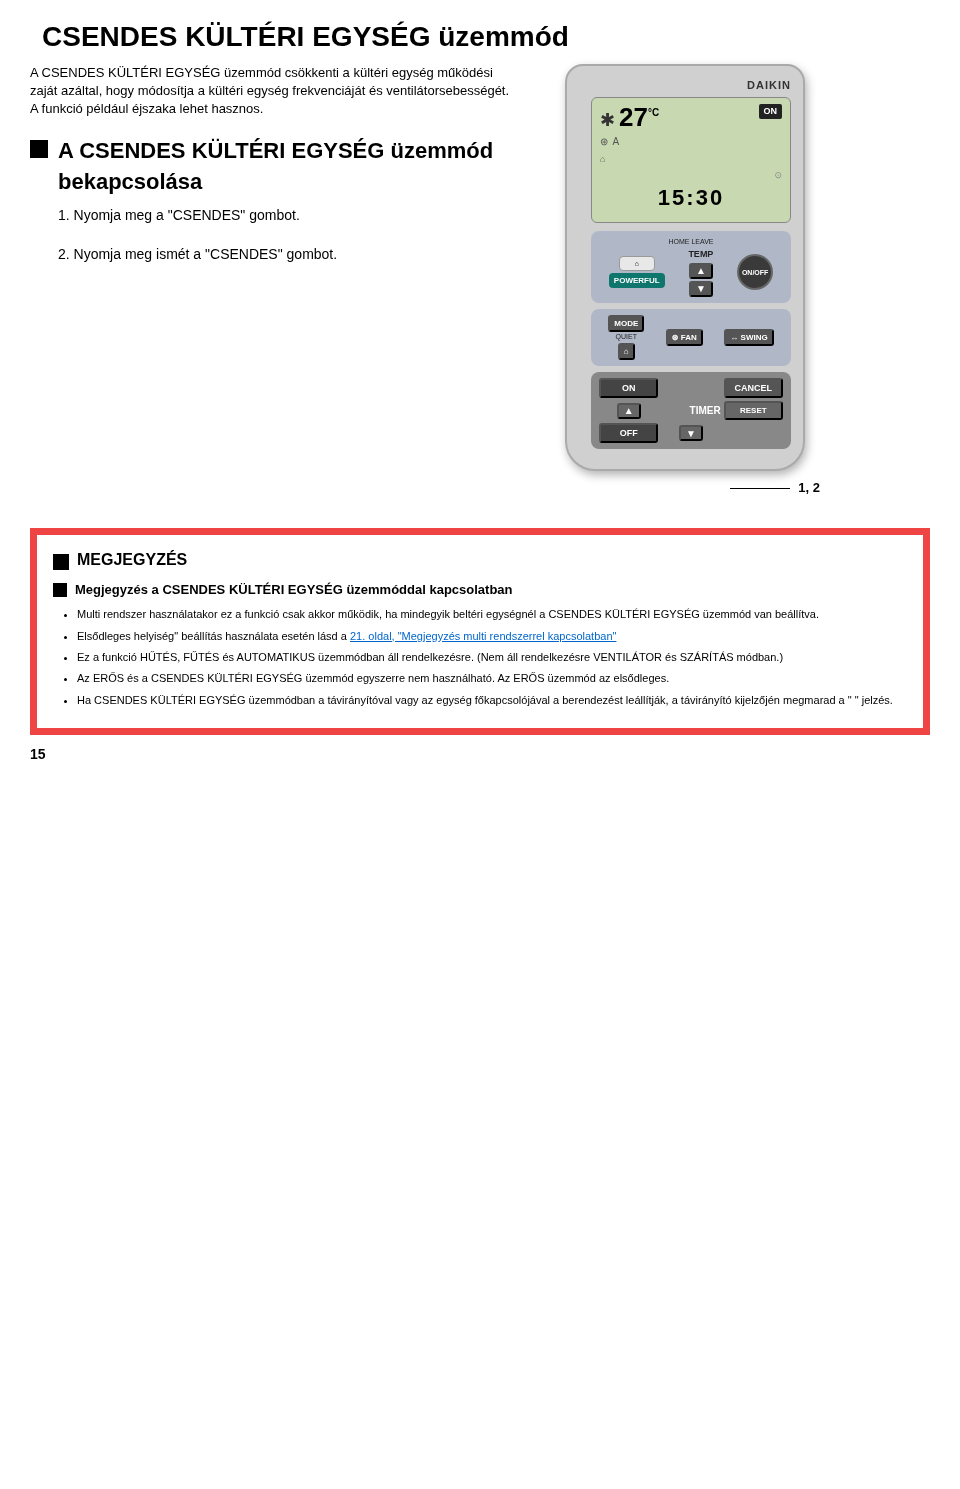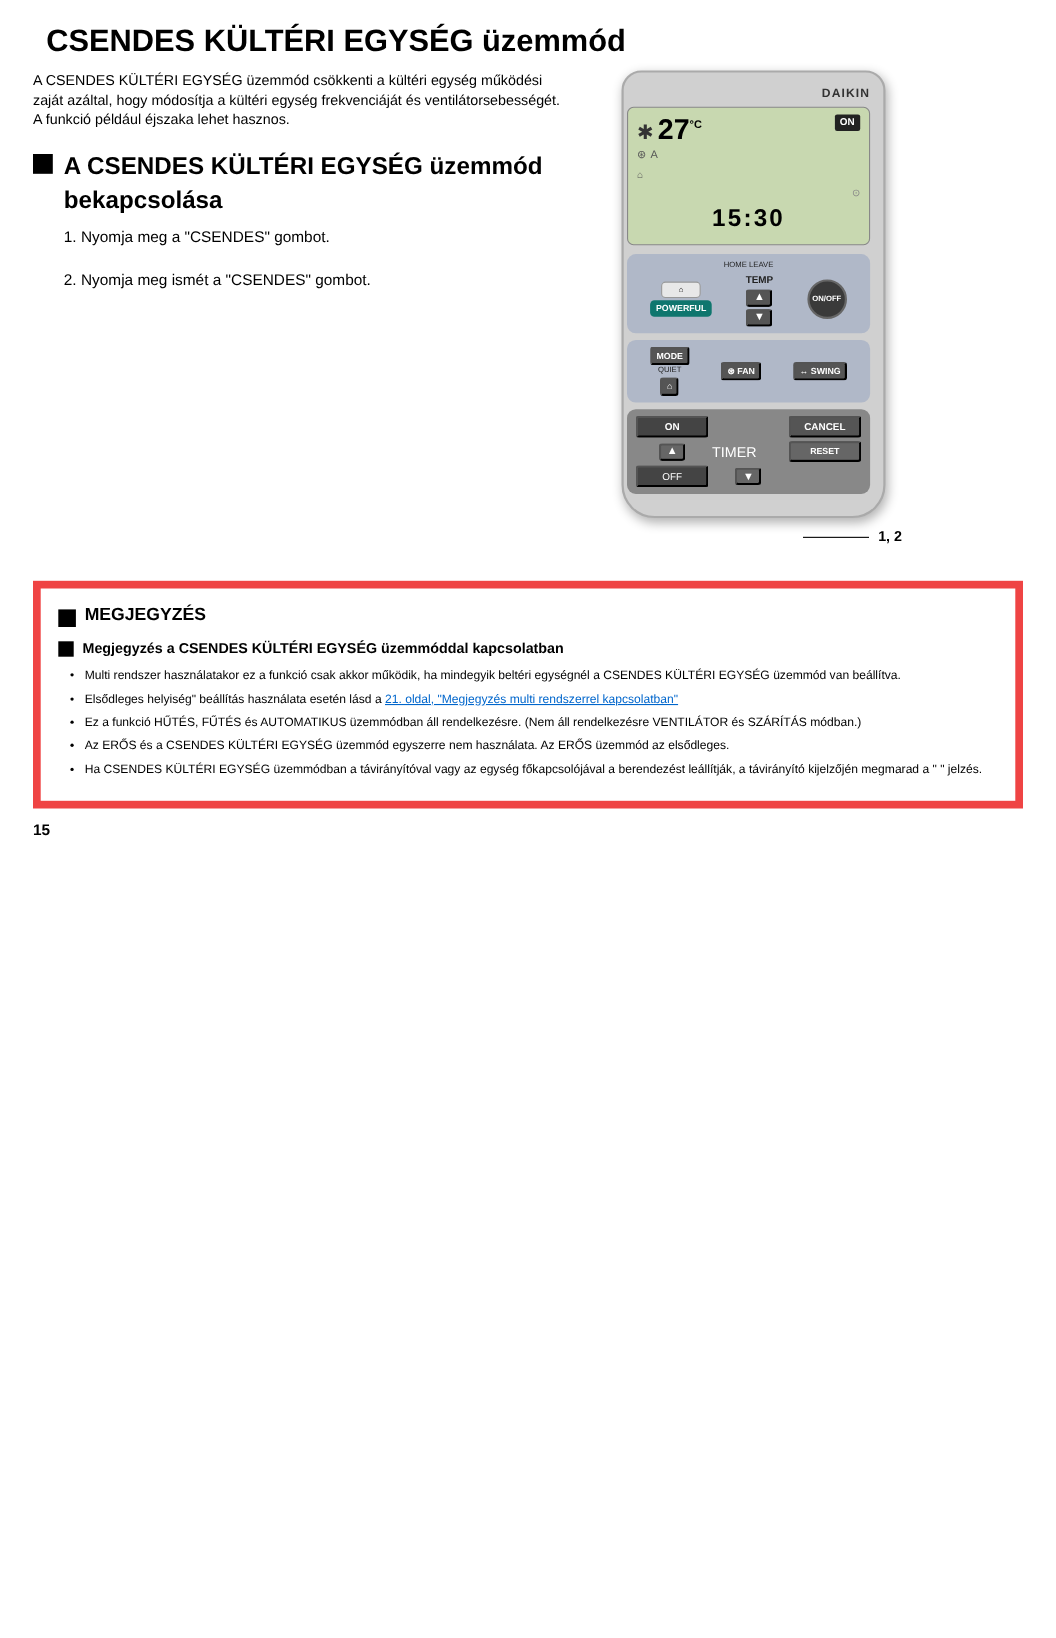--- a/index.html
+++ b/index.html
@@ -59,21 +59,21 @@
     .step-text {
       font-size: 14px;
       margin-bottom: 20px;
       margin-left: 28px;
     }
     
     .remote {
       background: #d0d0d0;
       border-radius: 18px 18px 30px 30px;
       width: 240px;
-      padding: 12px 12px 16px 3px;
+      padding: 12px 12px 16px 24px;
       border: 2px solid #aaa;
       box-shadow: 2px 4px 10px rgba(0,0,0,0.3);
       position: relative;
     }
     .remote-brand {
       text-align: right;
       font-size: 11px;
       font-weight: bold;
       color: #333;
       letter-spacing: 1px;
@@ -230,36 +230,36 @@
       font-weight: bold;
       padding: 3px 4px;
       text-align: center;
       cursor: pointer;
     }
     .timer-btn-off {
       background: #444;
       color: #fff;
       border-radius: 3px;
       font-size: 9px;
-      font-weight: normal;
+      font-weight: bold;
       padding: 3px 4px;
       text-align: center;
       cursor: pointer;
     }
     .timer-arrows {
       display: flex;
       flex-direction: column;
       align-items: center;
       gap: 1px;
     }
     .timer-label {
-      font-size: 13px;
-      font-weight: normal;
-      color: #fff;
-      text-align: left;
+      font-size: 10px;
+      font-weight: bold;
+      color: #fff;
+      text-align: right;
     }
     .timer-reset {
       background: #666;
       color: #fff;
       border-radius: 3px;
       font-size: 8px;
       font-weight: bold;
       padding: 3px 4px;
       text-align: center;
       cursor: pointer;
@@ -466,21 +466,21 @@
     <li>
       <span>Multi rendszer használatakor ez a funkció csak akkor működik, ha mindegyik beltéri egységnél a CSENDES KÜLTÉRI EGYSÉG üzemmód van beállítva.</span>
     </li>
     <li>
       Elsődleges helyiség" beállítás használata esetén lásd a <span class="link-text">21. oldal, "Megjegyzés multi rendszerrel kapcsolatban"</span>
     </li>
     <li>
       <span>Ez a funkció HŰTÉS, FŰTÉS és AUTOMATIKUS üzemmódban áll rendelkezésre. (Nem áll rendelkezésre VENTILÁTOR és SZÁRÍTÁS módban.)</span>
     </li>
     <li>
-      <span>Az ERŐS és a CSENDES KÜLTÉRI EGYSÉG üzemmód egyszerre nem használata. Az ERŐS üzemmód az elsődleges.</span>
+      <span>Az ERŐS és a CSENDES KÜLTÉRI EGYSÉG üzemmód egyszerre nem használható. Az ERŐS üzemmód az elsődleges.</span>
     </li>
     <li>
       <span>Ha CSENDES KÜLTÉRI EGYSÉG üzemmódban a távirányítóval vagy az egység főkapcsolójával a berendezést leállítják, a távirányító kijelzőjén megmarad a " " jelzés.</span>
     </li>
   </ul>
 </div>
 
 <div class="page-number">15</div>
 
 </body></html>

